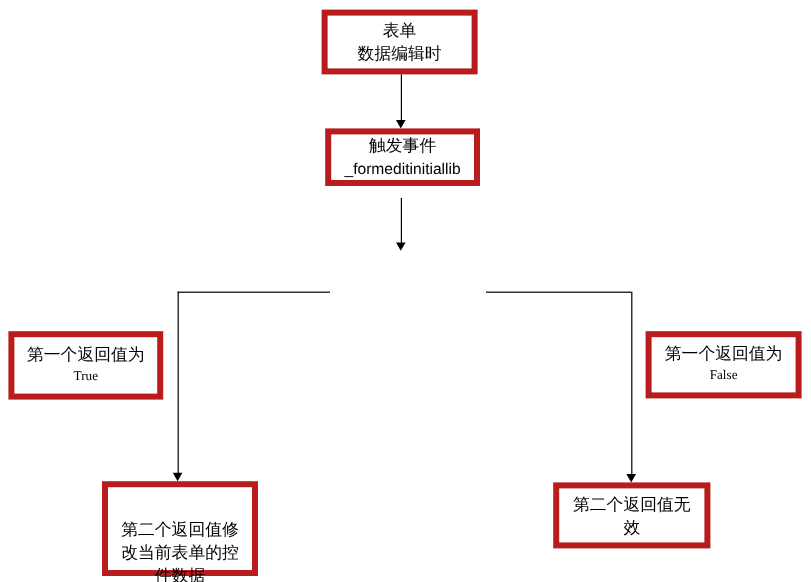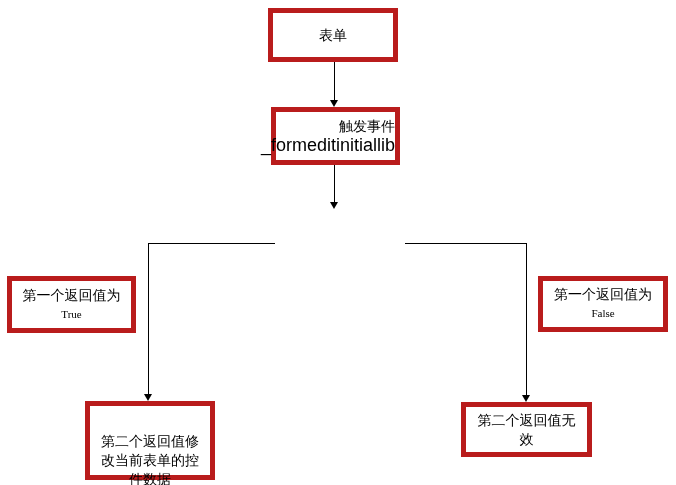--- a/index.html
+++ b/index.html
@@ -27,21 +27,21 @@
     justify-content: center;
     text-align: center;
     font-size: 14px;
     line-height: 19px;
   }
   .node.top-align {
     justify-content: flex-start;
     padding-top: 26px;
   }
   .latin {
-    font-size: 18px;
+    font-size: 13px;
     letter-spacing: 0px;
   }
   .serif {
     font-family: "Liberation Serif", serif;
     font-size: 11px;
   }
   .edge {
     position: absolute;
     background: #000000;
   }
@@ -49,21 +49,21 @@
     position: absolute;
     width: 0;
     height: 0;
     border-left: 4px solid transparent;
     border-right: 4px solid transparent;
     border-top: 7px solid #000000;
   }
 
   
   #node-form     { left: 268px; top: 8px;   width: 130px; height: 54px; }
-  #node-trigger  { left: 271px; top: 107px; width: 129px; height: 58px; align-items: flex-end; }
+  #node-trigger  { left: 271px; top: 107px; width: 129px; height: 48px; }
   #node-execute  { left: 275px; top: 209px; width: 130px; height: 56px; }
   #node-true     { left: 7px;   top: 276px; width: 129px; height: 57px; }
   #node-false    { left: 538px; top: 276px; width: 130px; height: 56px; }
   #node-modify   { left: 85px;  top: 401px; width: 130px; height: 79px; }
   #node-invalid  { left: 461px; top: 402px; width: 131px; height: 55px; }
 
   
   #edge-form-trigger      { left: 334px; top: 62px;  width: 1px;   height: 39px; }
   #head-form-trigger      { left: 330px; top: 100px; }
   #edge-trigger-execute   { left: 334px; top: 165px; width: 1px;   height: 38px; }
@@ -75,20 +75,21 @@
   #edge-right-vertical    { left: 526px; top: 243px; width: 1px;   height: 152px; }
   #head-right             { left: 522px; top: 395px; }
 </style>
 </head>
 <body>
 
 <div class="canvas">
 
   <div class="node" id="node-form">
     <div>表单</div>
+    <div>数据编辑时</div>
   </div>
 
   <div class="edge" id="edge-form-trigger"></div>
   <div class="arrowhead-down" id="head-form-trigger"></div>
 
   <div class="node" id="node-trigger">
     <div>触发事件</div>
     <div class="latin">_formeditinitiallib</div>
   </div>
 

